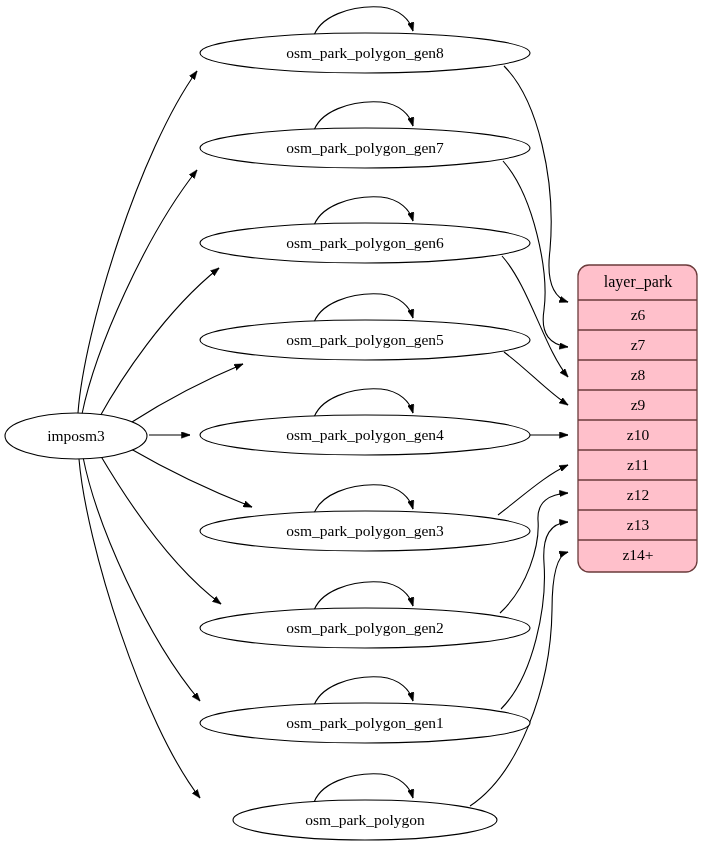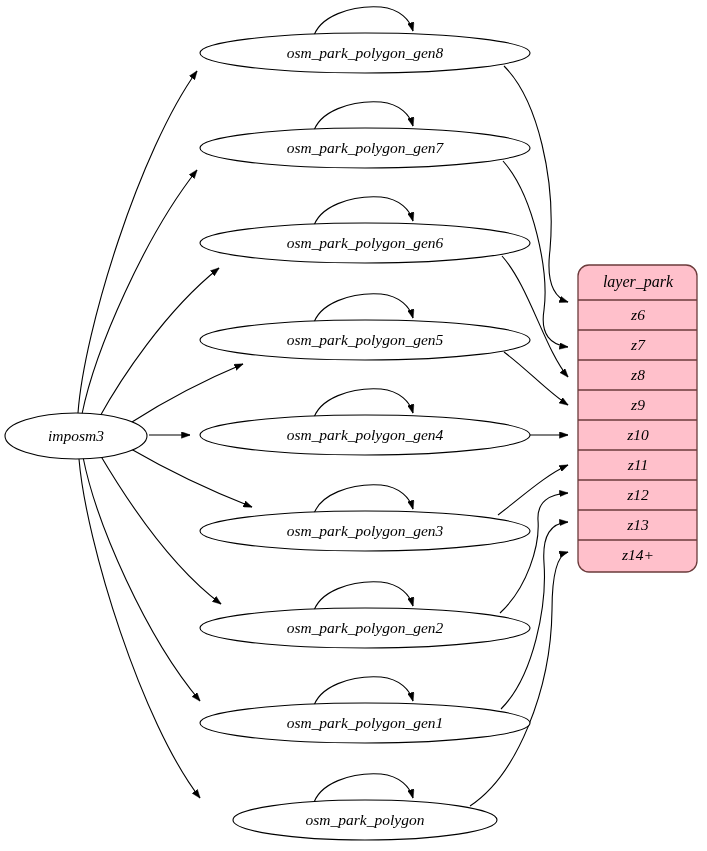--- a/index.html
+++ b/index.html
@@ -10,21 +10,20 @@
   body {
     width: 707px;
     height: 851px;
     font-family: "Liberation Serif", "DejaVu Serif", serif;
     overflow: hidden;
   }
   #graph-root {
     position: relative;
     width: 612px;
     height: 851px;
-    font-style: italic;
   }
   svg#graph-canvas {
     display: block;
     width: 707px;
     height: 851px;
   }
   .node-ellipse {
     fill: #ffffff;
     stroke: #000000;
     stroke-width: 1.1;

